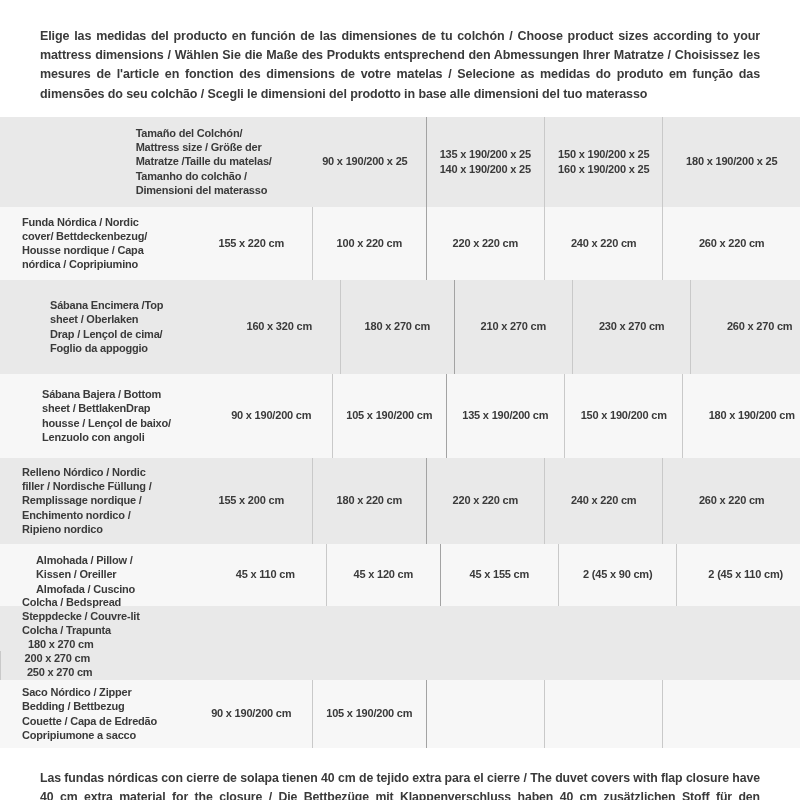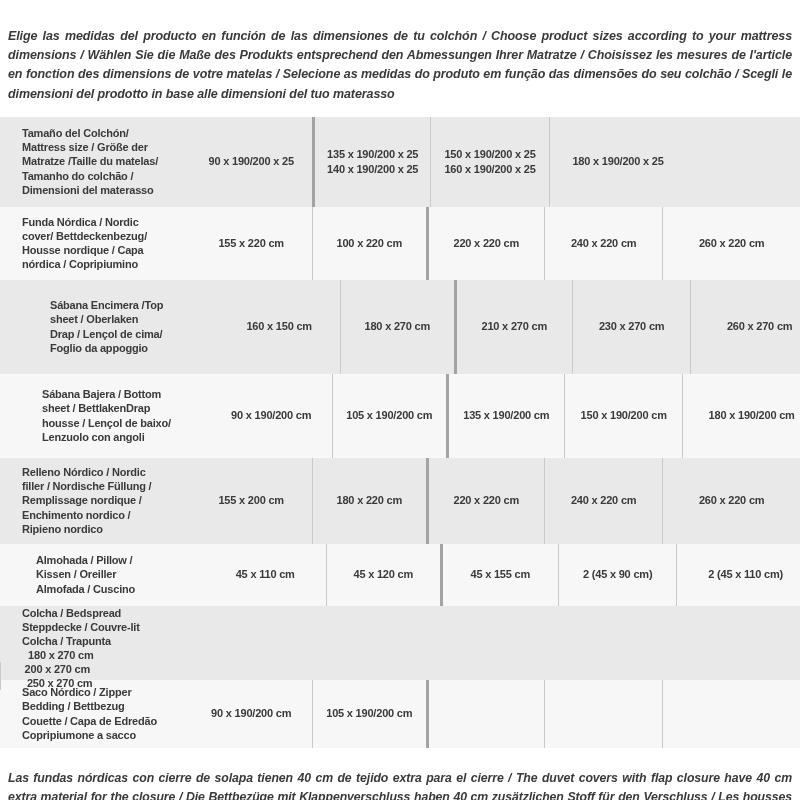--- a/index.html
+++ b/index.html
@@ -6,33 +6,32 @@
   body {
     width: 800px; height: 800px;
     background: #ffffff;
     color: #3a3a3a;
     font-family: "Liberation Sans", sans-serif;
     overflow: hidden;
   }
   .page { width: 800px; height: 800px; }
 
   .intro, .footnote {
-    padding: 0 8px;
+    padding: 0 40px;
     font-size: 12.5px;
     font-weight: bold;
     text-align: justify;
     line-height: 1.55;
     letter-spacing: -0.1px;
-    font-style: italic;
   }
   .intro { padding-top: 14px; }
   .footnote { padding-top: 9px; font-size: 12.3px; }
 
   .size-table { margin-top: 9px; width: 800px; }
-  .trow { display: flex; width: 100%; }
+  .trow { display: flex; width: 100%; justify-content: flex-end; }
   .trow.stripe-dark  { background: #e9e9e9; }
   .trow.stripe-light { background: #f7f7f7; }
 
   .trow:nth-child(1) { height: 90px; }
   .trow:nth-child(2) { height: 73px; }
   .trow:nth-child(3) { height: 94px; padding-left: 28px; }
   .trow:nth-child(4) { height: 84px; padding-left: 20px; }
   .trow:nth-child(5) { height: 86px; }
   .trow:nth-child(6) { height: 62px; padding-left: 14px; }
   .trow:nth-child(7) { height: 74px; flex-direction: column; }
@@ -49,21 +48,21 @@
   }
   .cell.label {
     width: 23.8%;
     justify-content: flex-start;
     text-align: left;
     padding-left: 22px;
     padding-right: 4px;
   }
   .cell.c1 { width: 15.2%; }
   .cell.c2 { width: 14.2%; border-left: 1px solid #c9c9c9; }
-  .cell.c3 { width: 14.8%; border-left: 3px solid #a3a3a3; }
+  .cell.c3 { width: 14.8%; border-left: 1px solid #a3a3a3; }
   .cell.c4 { width: 14.8%; border-left: 1px solid #c9c9c9; }
   .cell.c5 { width: 17.2%; border-left: 1px solid #c9c9c9; }
 </style>
 </head>
 <body>
 
 <div class="page">
 
   <p class="intro">Elige las medidas del producto en función de las dimensiones de tu colchón / Choose product sizes according to your mattress dimensions / Wählen Sie die Maße des Produkts entsprechend den Abmessungen Ihrer Matratze / Choisissez les mesures de l'article en fonction des dimensions de votre matelas / Selecione as medidas do produto em função das dimensões do seu colchão / Scegli le dimensioni del prodotto in base alle dimensioni del tuo materasso</p>
 
@@ -93,21 +92,21 @@
       <div class="cell c3">220 x 220 cm</div>
       <div class="cell c4">240 x 220 cm</div>
       <div class="cell c5">260 x 220 cm</div>
     </div>
 
     <div class="trow stripe-dark">
       <div class="cell label">Sábana Encimera /Top
 sheet / Oberlaken
 Drap / Lençol de cima/
 Foglio da appoggio</div>
-      <div class="cell c1">160 x 150 cm</div>
+      <div class="cell c1">160 x 320 cm</div>
       <div class="cell c2">180 x 270 cm</div>
       <div class="cell c3">210 x 270 cm</div>
       <div class="cell c4">230 x 270 cm</div>
       <div class="cell c5">260 x 270 cm</div>
     </div>
 
     <div class="trow stripe-light">
       <div class="cell label">Sábana Bajera / Bottom
 sheet / BettlakenDrap
 housse / Lençol de baixo/

